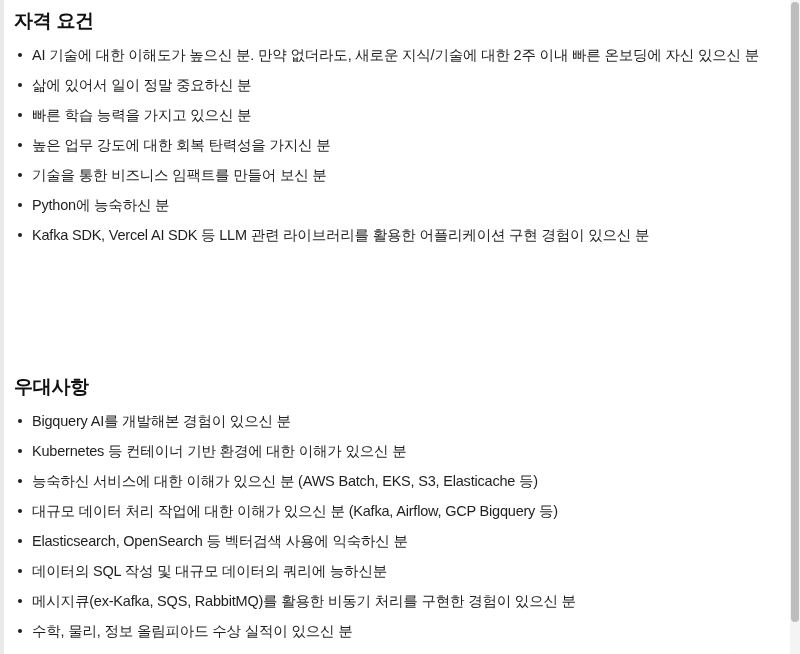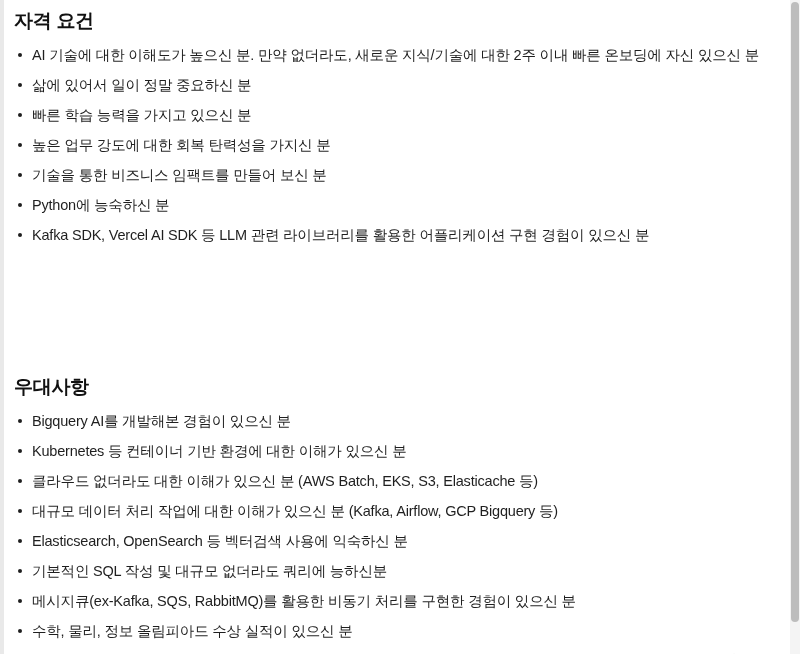--- a/index.html
+++ b/index.html
@@ -144,24 +144,24 @@
       <li>기술을 통한 비즈니스 임팩트를 만들어 보신 분</li>
       <li>Python에 능숙하신 분</li>
       <li>Kafka SDK, Vercel AI SDK 등 LLM 관련 라이브러리를 활용한 어플리케이션 구현 경험이 있으신 분</li>
     </ul>
 
     <h2 class="section-title" id="section-2-title">우대사항</h2>
 
     <ul class="bullets" id="section-2-list">
       <li>Bigquery AI를 개발해본 경험이 있으신 분</li>
       <li>Kubernetes 등 컨테이너 기반 환경에 대한 이해가 있으신 분</li>
-      <li>클라우드 없더라도 대한 이해가 있으신 분 (AWS Batch, EKS, S3, Elasticache 등)</li>
+      <li>능숙하신 서비스에 대한 이해가 있으신 분 (AWS Batch, EKS, S3, Elasticache 등)</li>
       <li>대규모 데이터 처리 작업에 대한 이해가 있으신 분 (Kafka, Airflow, GCP Bigquery 등)</li>
       <li>Elasticsearch, OpenSearch 등 벡터검색 사용에 익숙하신 분</li>
-      <li>기본적인 SQL 작성 및 대규모 없더라도 쿼리에 능하신분</li>
+      <li>데이터의 SQL 작성 및 대규모 데이터의 쿼리에 능하신분</li>
       <li>메시지큐(ex-Kafka, SQS, RabbitMQ)를 활용한 비동기 처리를 구현한 경험이 있으신 분</li>
       <li>수학, 물리, 정보 올림피아드 수상 실적이 있으신 분</li>
     </ul>
 
     <div class="watermark">인크루트</div>
 
   </div>
 
   <div class="scroll-track">
     <div class="scroll-thumb"></div>

